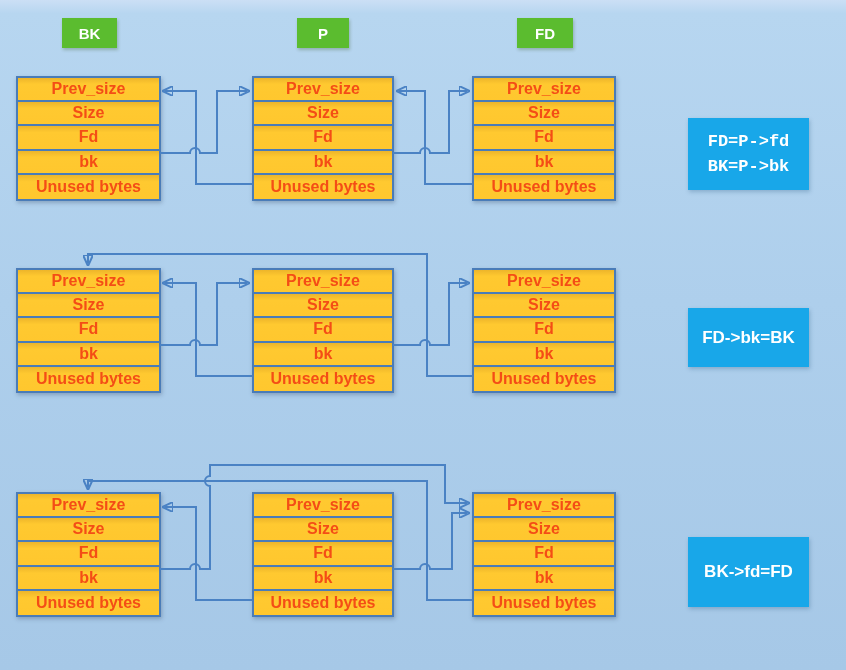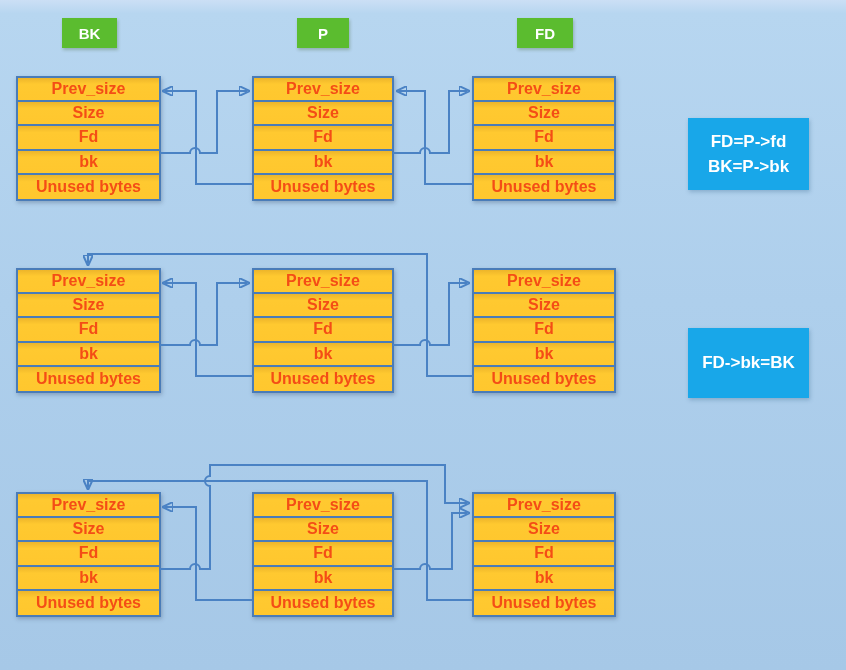--- a/index.html
+++ b/index.html
@@ -121,26 +121,29 @@
     <div class="cell">Unused bytes</div>
   </div>
   <div class="chunk" style="left:472px;top:492px;width:144px;">
     <div class="cell">Prev_size</div>
     <div class="cell">Size</div>
     <div class="cell">Fd</div>
     <div class="cell">bk</div>
     <div class="cell">Unused bytes</div>
   </div>
 
-  <div class="note" style="top:118px;height:72px;">
+  <div class="note" style="top:118px;height:72px;font-family:Liberation Mono, monospace;">
     <span>FD=P-&gt;fd</span>
     <span>BK=P-&gt;bk</span>
   </div>
-  <div class="note" style="top:328px;height:70px;">
+  <div class="note" style="top:308px;height:59px;">
     <span>FD-&gt;bk=BK</span>
+  </div>
+  <div class="note" style="top:537px;height:70px;">
+    <span>BK-&gt;fd=FD</span>
   </div>
 
   <svg class="arrows" width="846" height="670" viewBox="0 0 846 670">
     <defs>
       <marker id="ah" markerWidth="11" markerHeight="10" refX="8" refY="5" orient="auto" markerUnits="userSpaceOnUse">
         <path d="M0,0 L11,5 L0,10 z" fill="#4a82c4" stroke="none"></path>
       </marker>
     </defs>
 
     <path d="M252,184 H196 V91 H165" marker-end="url(#ah)"></path>

